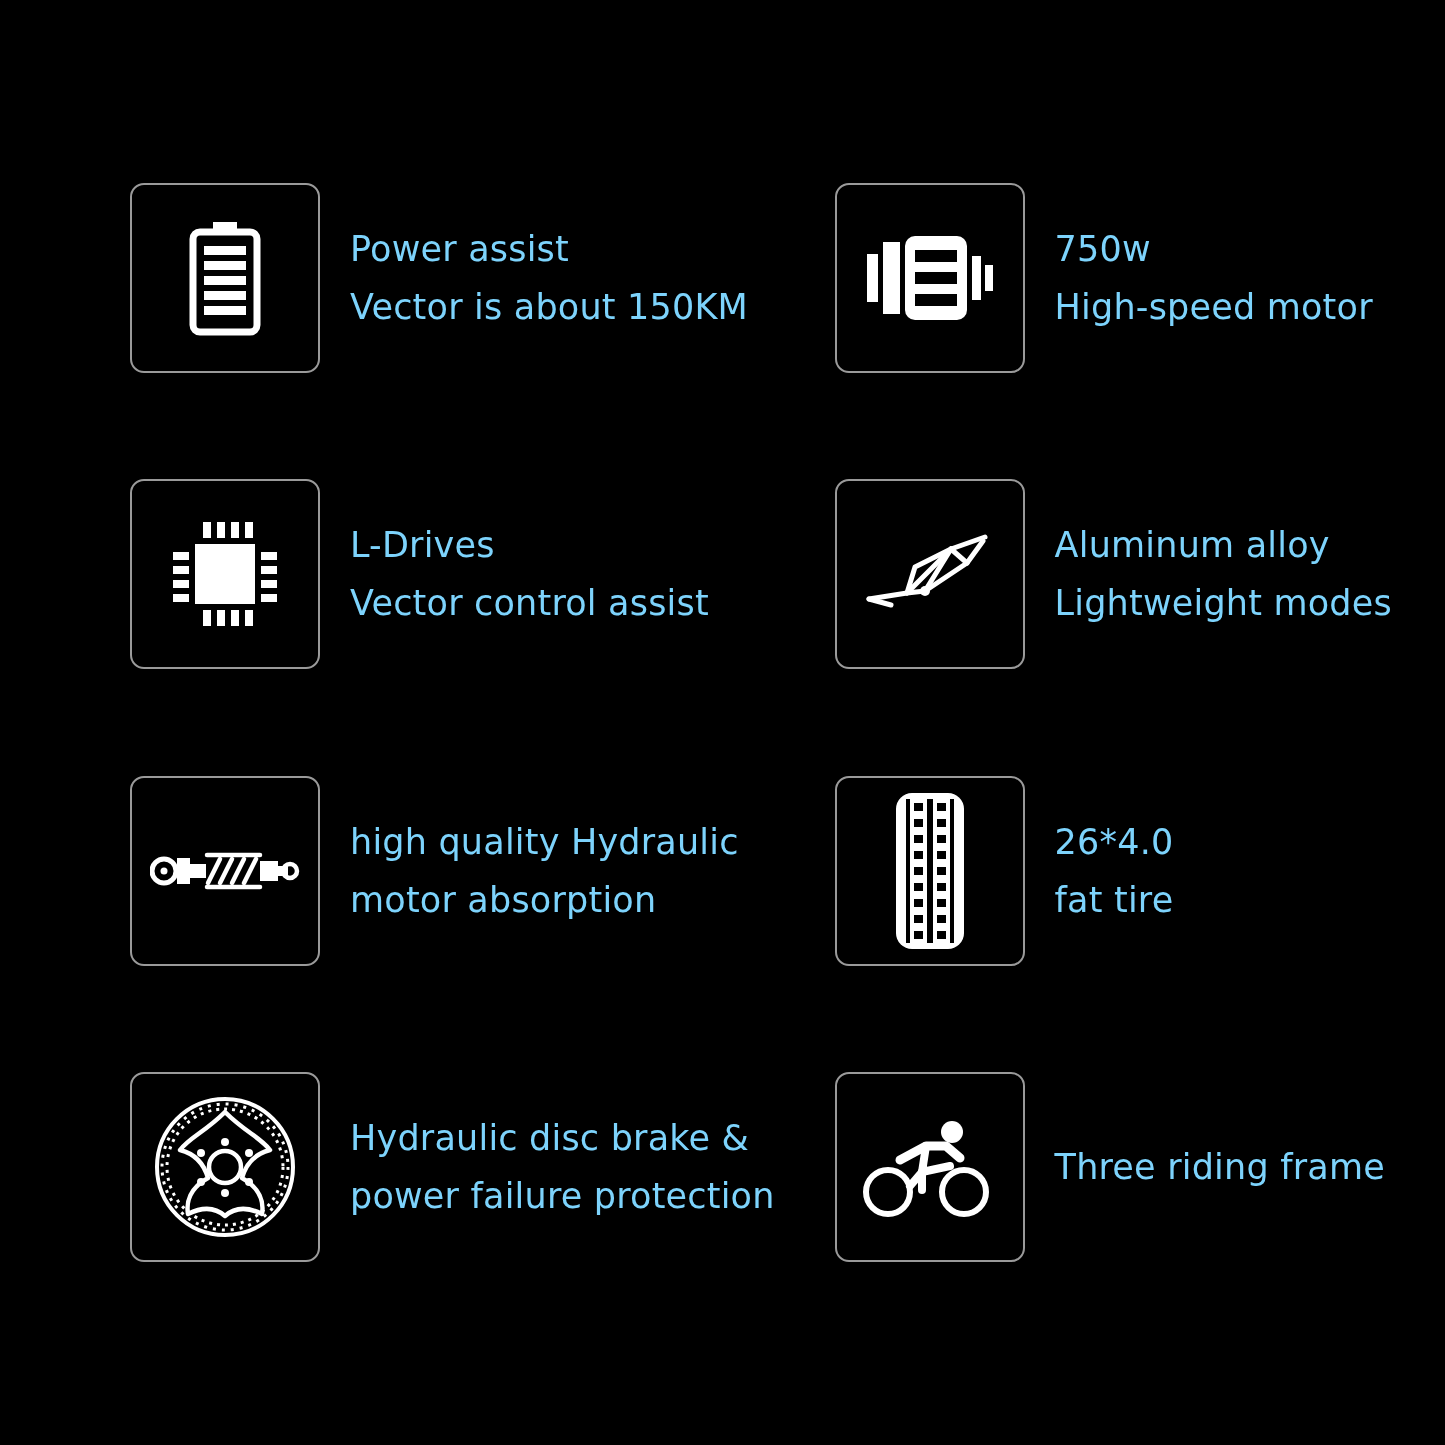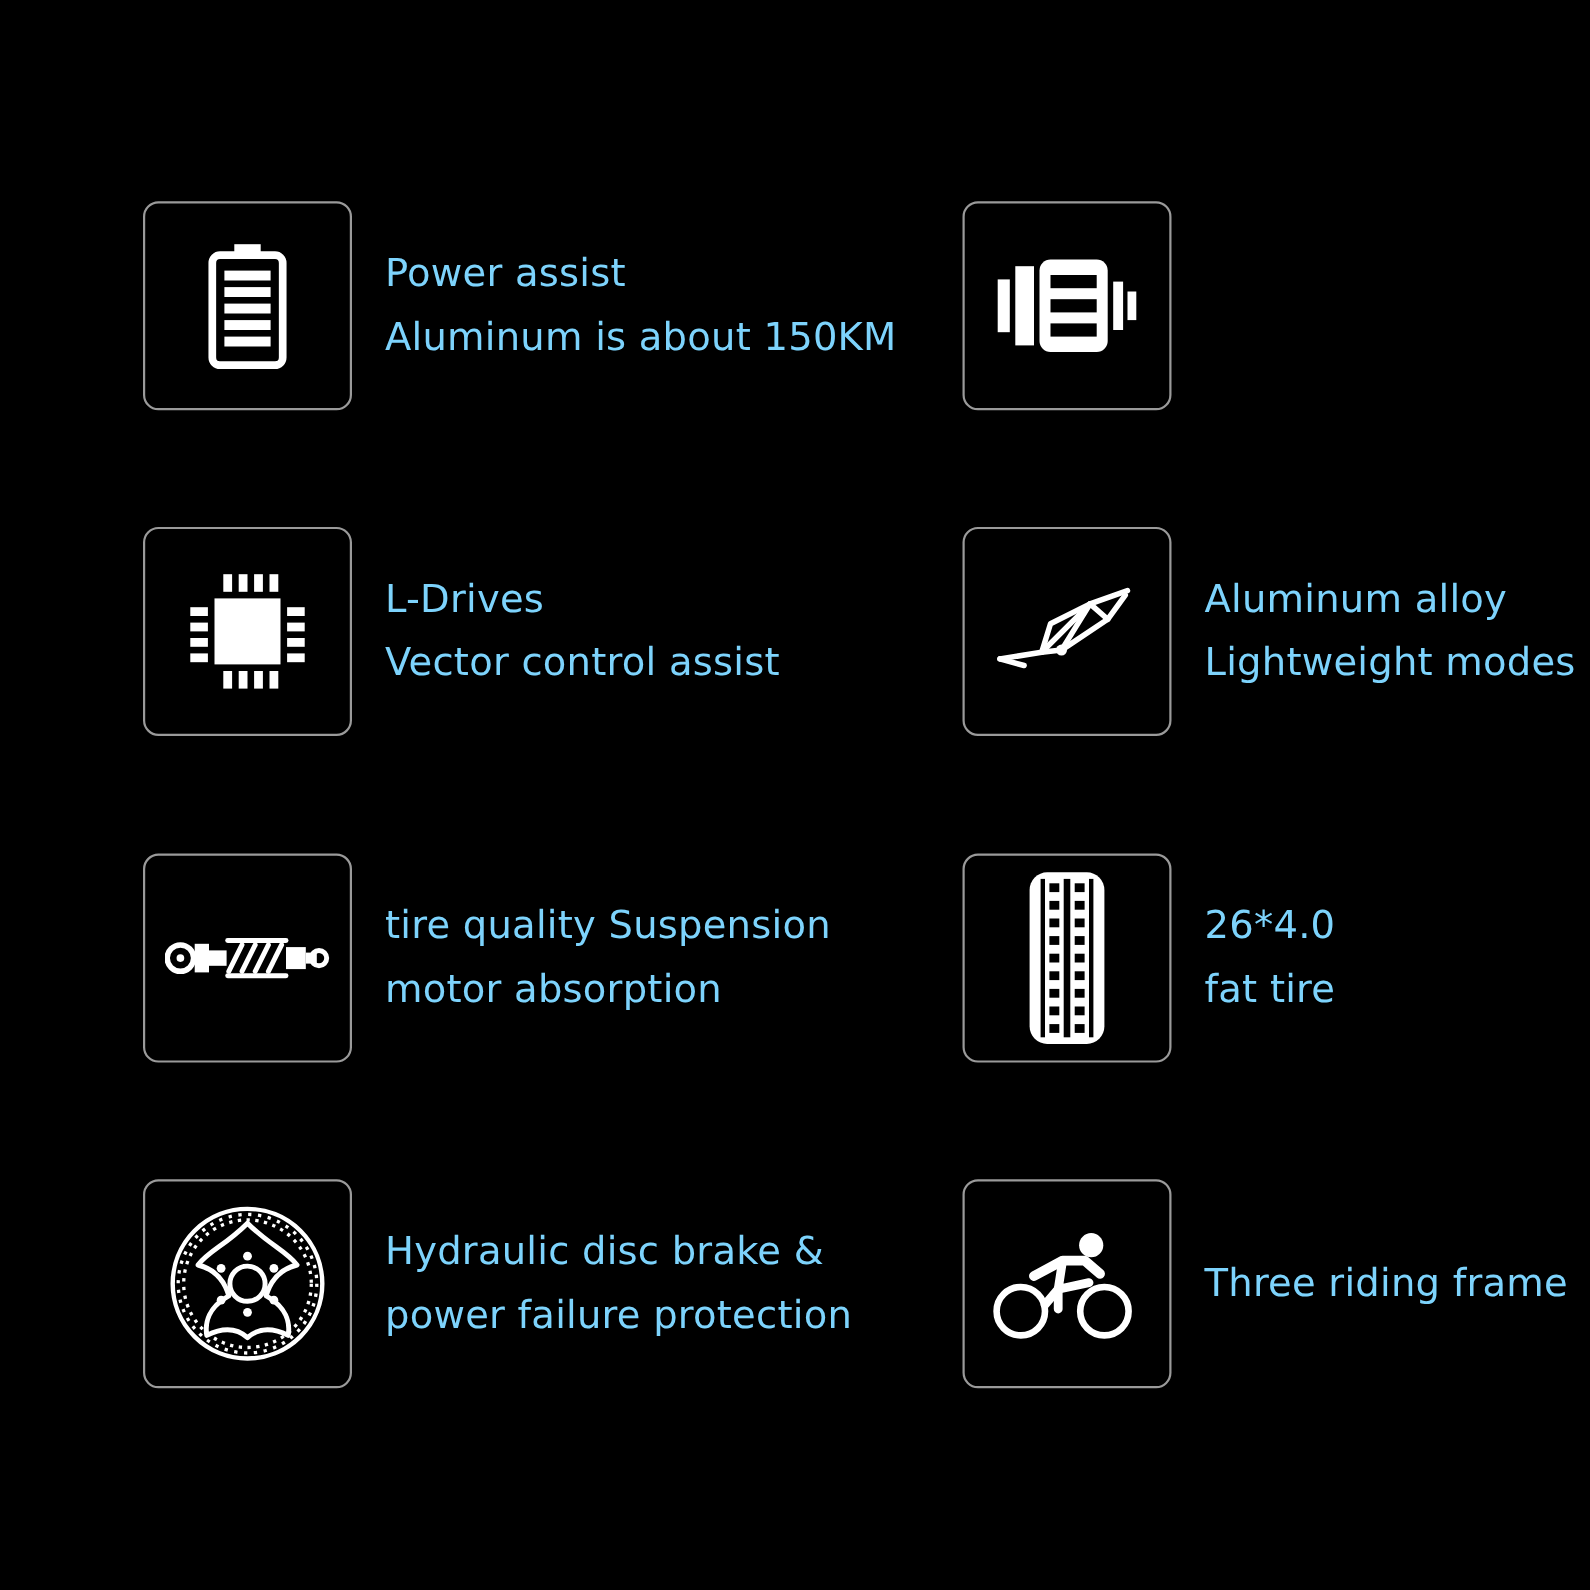--- a/index.html
+++ b/index.html
@@ -87,38 +87,42 @@
             <rect x="29" y="28" width="42" height="9" fill="#ffffff"></rect>
             <rect x="29" y="43" width="42" height="9" fill="#ffffff"></rect>
             <rect x="29" y="58" width="42" height="9" fill="#ffffff"></rect>
             <rect x="29" y="73" width="42" height="9" fill="#ffffff"></rect>
             <rect x="29" y="88" width="42" height="9" fill="#ffffff"></rect>
           </svg>
         </span>
       </div>
       <div class="labels">
         <div class="line">Power assist</div>
-        <div class="line">Aluminum is about 150KM</div>
+        <div class="line">Vector is about 150KM</div>
       </div>
     </div>
 
     <div class="feature col2">
       <div class="icon-box">
         <span>
           <svg width="130" height="92" viewBox="0 0 130 92">
             <rect x="2" y="22" width="11" height="48" fill="#ffffff"></rect>
             <rect x="18" y="10" width="17" height="72" fill="#ffffff"></rect>
             <rect x="40" y="4" width="62" height="84" rx="10" ry="10" fill="#ffffff"></rect>
             <rect x="50" y="18" width="42" height="12" fill="#000000"></rect>
             <rect x="50" y="40" width="42" height="12" fill="#000000"></rect>
             <rect x="50" y="62" width="42" height="12" fill="#000000"></rect>
             <rect x="107" y="24" width="9" height="44" fill="#ffffff"></rect>
             <rect x="120" y="33" width="8" height="26" fill="#ffffff"></rect>
           </svg>
         </span>
+      </div>
+      <div class="labels">
+        <div class="line">750w</div>
+        <div class="line">High-speed motor</div>
       </div>
     </div>
 
     <div class="feature col1">
       <div class="icon-box">
         <span>
           <svg width="120" height="120" viewBox="0 0 120 120">
             <rect x="30" y="30" width="60" height="60" fill="#ffffff"></rect>
             <g fill="#ffffff">
               <rect x="38" y="8" width="8" height="16"></rect>
@@ -188,21 +192,21 @@
               <path d="M57 14 L110 14"></path>
               <path d="M57 46 L110 46"></path>
             </g>
             <rect x="110" y="20" width="18" height="20" fill="#ffffff"></rect>
             <rect x="128" y="25" width="10" height="10" fill="#ffffff"></rect>
             <circle cx="140" cy="30" r="7" fill="none" stroke="#ffffff" stroke-width="4.5"></circle>
           </svg>
         </span>
       </div>
       <div class="labels">
-        <div class="line">tire quality Suspension</div>
+        <div class="line">high quality Hydraulic</div>
         <div class="line">motor absorption</div>
       </div>
     </div>
 
     <div class="feature col2">
       <div class="icon-box">
         <span>
           <svg width="76" height="160" viewBox="0 0 76 160">
             <rect x="4" y="2" width="68" height="156" rx="16" ry="16" fill="#ffffff"></rect>
             <rect x="14" y="8" width="4" height="144" fill="#000000"></rect>

